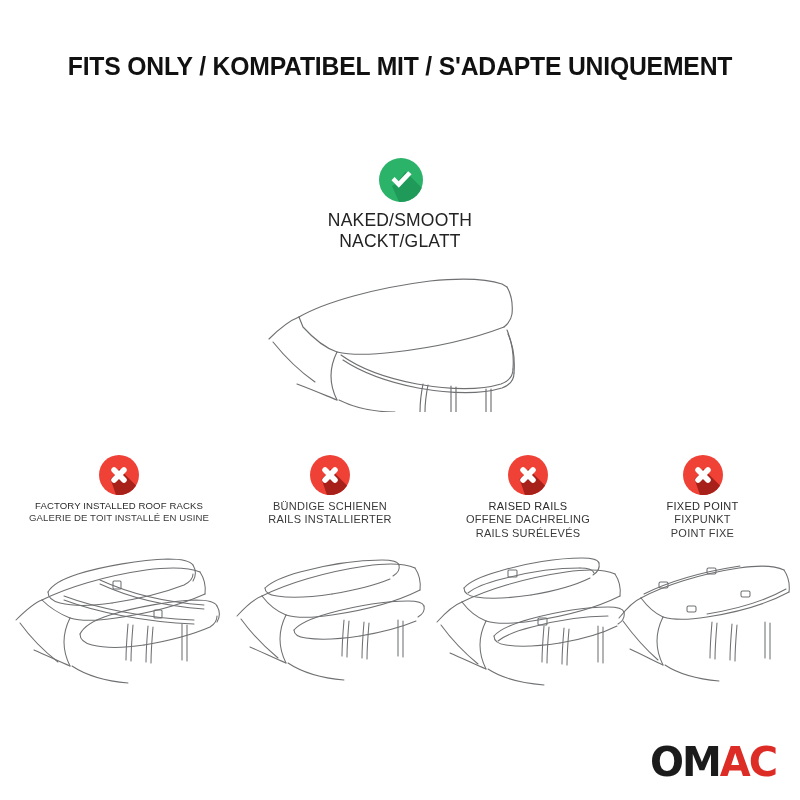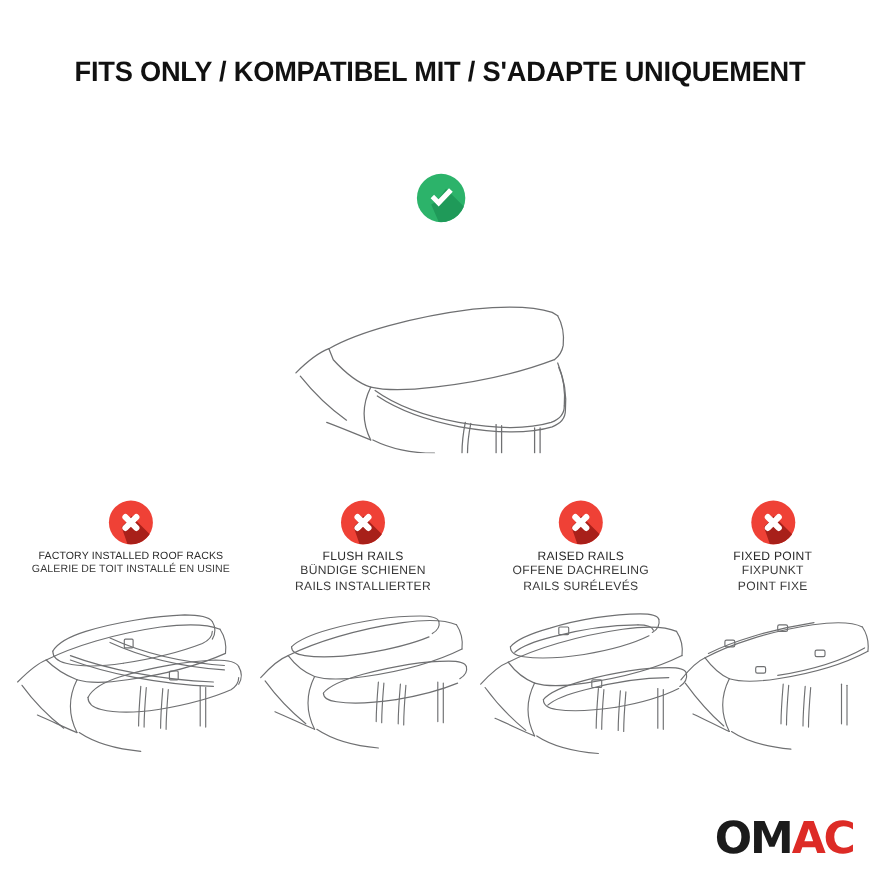--- a/index.html
+++ b/index.html
@@ -112,20 +112,22 @@
         <svg class="shadow" width="44" height="44" viewBox="0 0 44 44">
           <path d="M26.5 13.5 L44 31 L44 44 L20 44 L13 28 L18 25 Z" fill="#1f9a59"></path>
         </svg>
         <svg width="44" height="44" viewBox="0 0 44 44">
           <path d="M12.5 22.3 L15.6 19.0 L19.6 23.2 L29.2 13.2 L32.6 16.3 L19.8 29.7 Z" fill="#ffffff"></path>
         </svg>
       </div>
     </div>
 
     <div class="sec-label top-label">
+      <div>NAKED/SMOOTH</div>
+      <div>NACKT/GLATT</div>
     </div>
 
     <svg class="roof-top" viewBox="0 0 300 140">
       <g fill="none" stroke="#6f7072" stroke-width="1.15" stroke-linecap="round" stroke-linejoin="round">
 
         <path d="M44 45 C70 30 120 16 175 9 C205 6 232 7 247 12 L252 15"></path>
         <path d="M252 15 C256 22 258 32 257 42 C256 48 253 52 249 55"></path>
         <path d="M249 55 C215 68 175 76 140 80 C115 83 95 83 82 80"></path>
         <path d="M82 80 C70 76 58 66 48 55 L44 45"></path>
 
@@ -218,21 +220,20 @@
         </svg>
         <svg width="40" height="40" viewBox="0 0 40 40">
           <g fill="#ffffff">
             <rect x="10.2" y="17.2" width="19.6" height="5.6" rx="2.8" transform="rotate(45 20 20)"></rect>
             <rect x="10.2" y="17.2" width="19.6" height="5.6" rx="2.8" transform="rotate(-45 20 20)"></rect>
           </g>
         </svg>
       </div>
     </div>
     <div class="sec-label label">
-      <div class="l1">FLUSH RAILS</div>
       <div>BÜNDIGE SCHIENEN</div>
       <div>RAILS INSTALLIERTER</div>
     </div>
     <svg class="roof" viewBox="0 0 196 135">
       <g fill="none" stroke="#6f7072" stroke-width="1.05" stroke-linecap="round" stroke-linejoin="round">
         <path d="M30 44 C54 32 92 20 134 14 C156 11 174 12 183 16"></path>
         <path d="M183 16 C187 22 189 30 188 38"></path>
         <path d="M188 38 C162 51 128 59 100 63 C80 66 64 66 54 63"></path>
         <path d="M54 63 C44 59 36 52 30 44"></path>
         <path d="M30 44 C22 47 14 54 5 64"></path>

